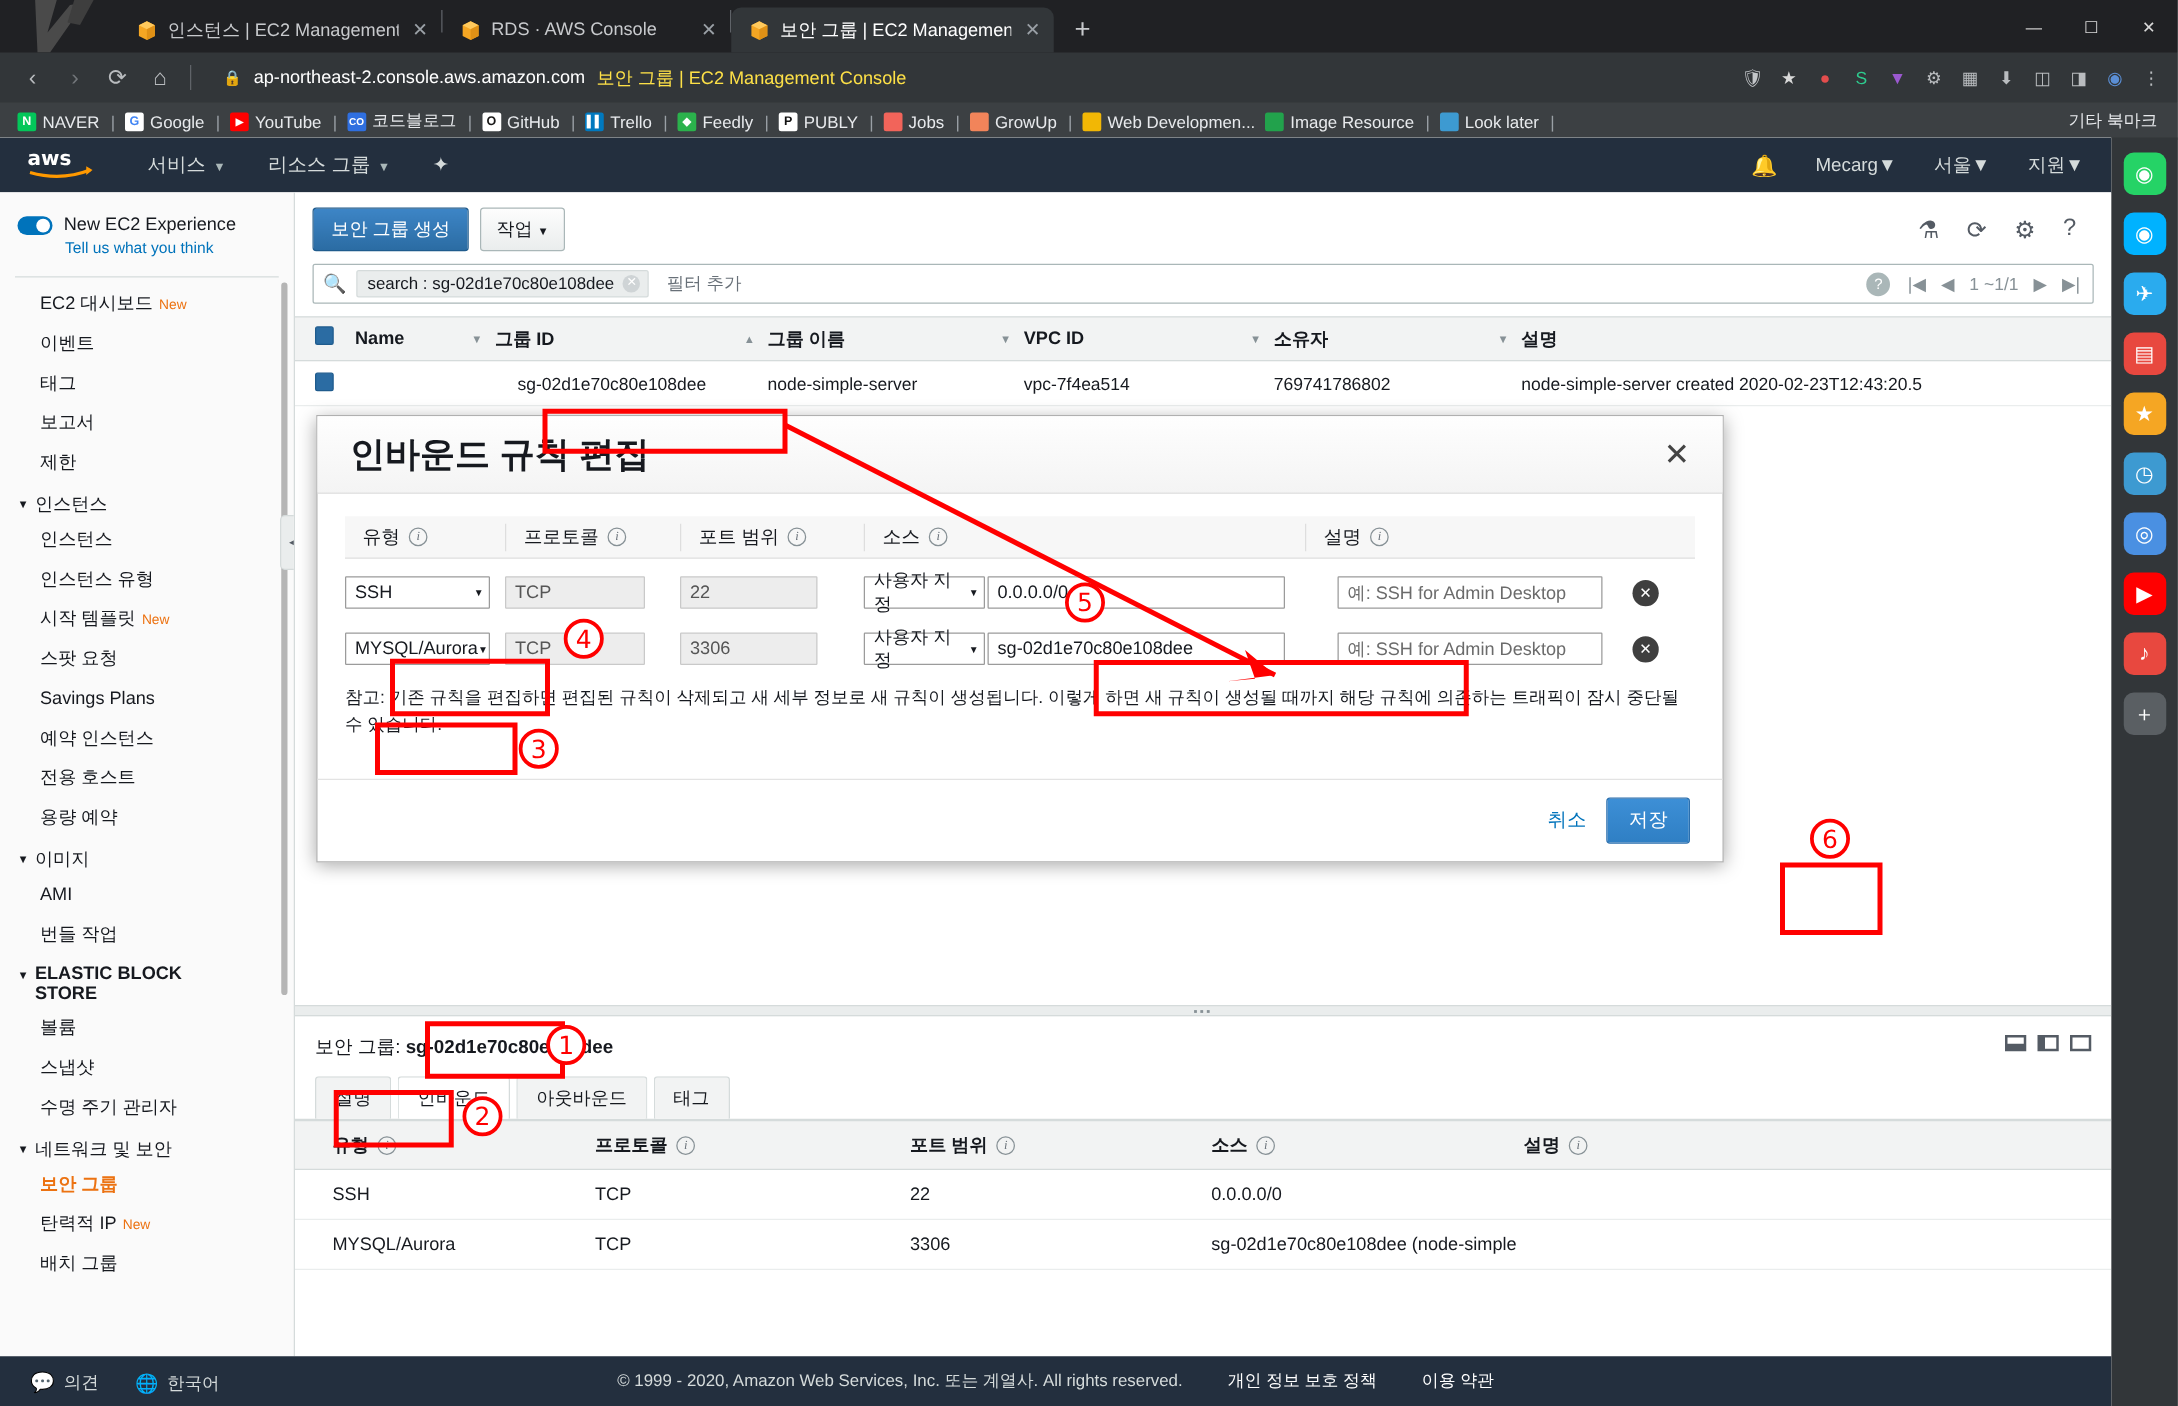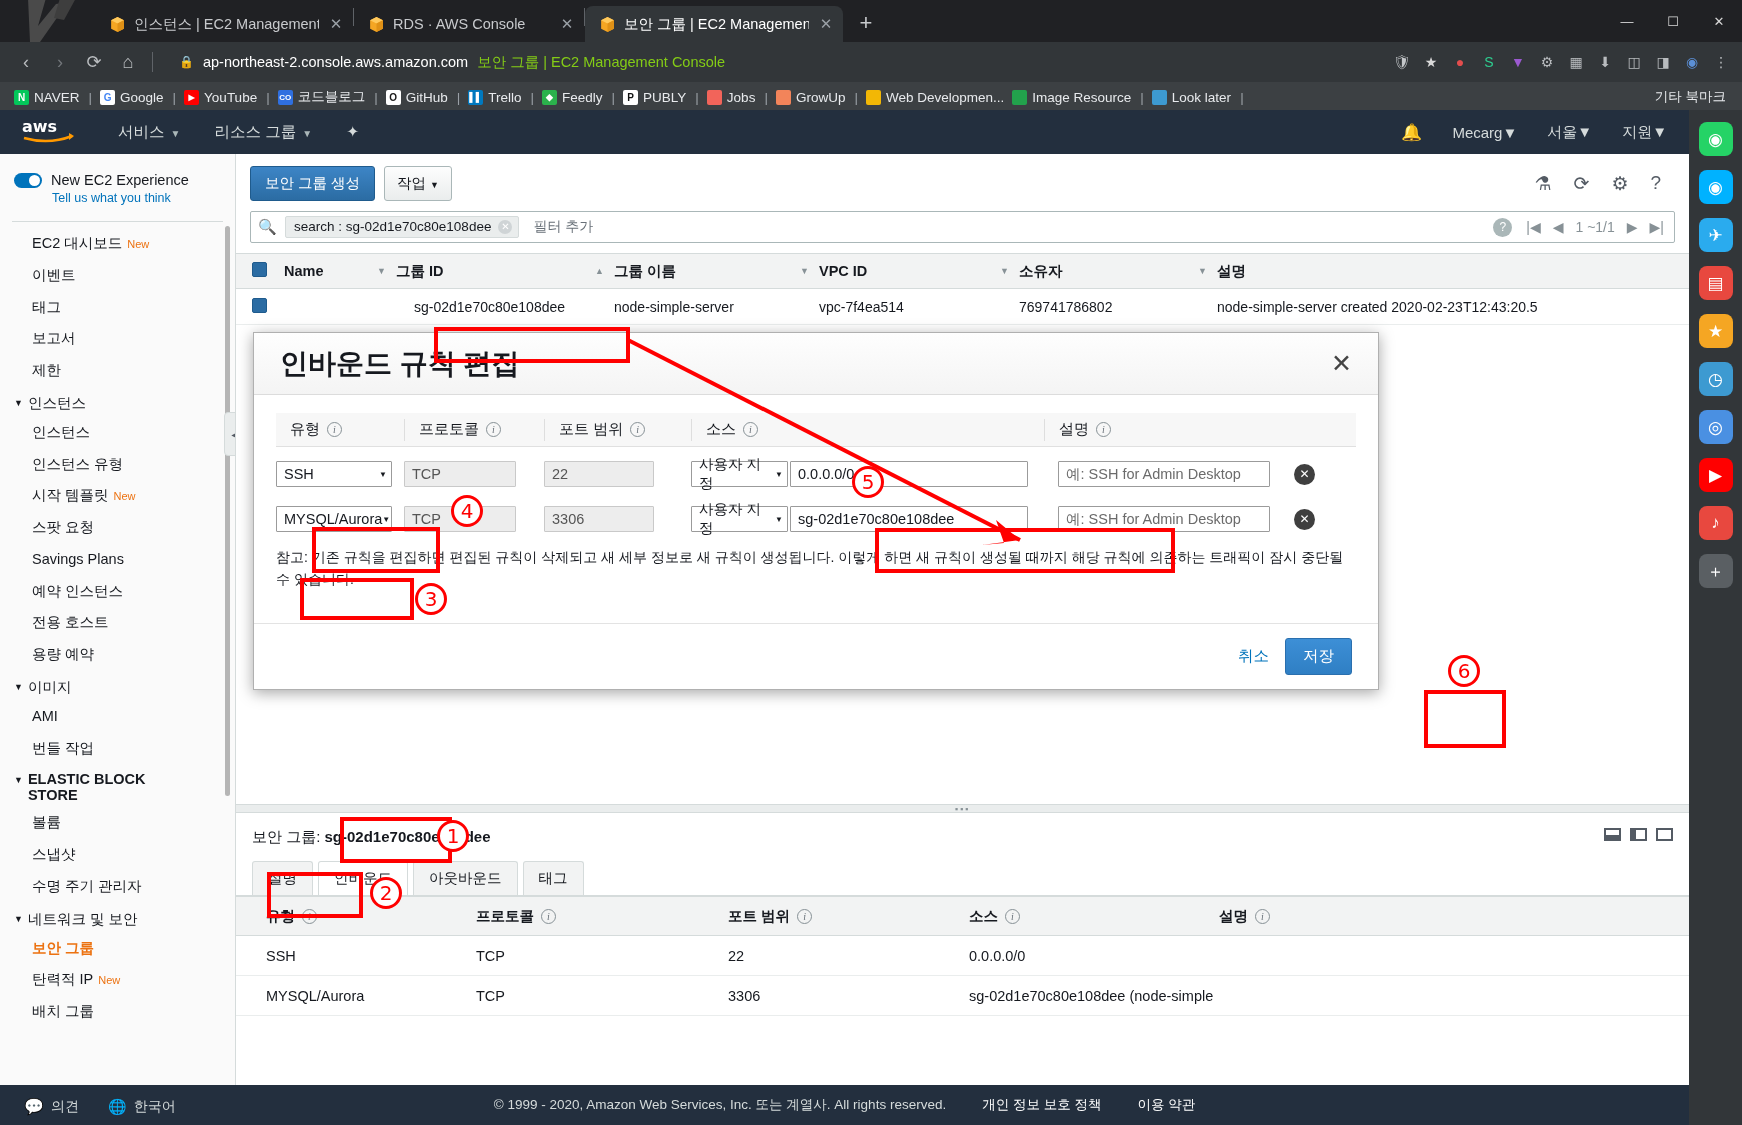--- a/index.html
+++ b/index.html
@@ -37,21 +37,21 @@
   .navbar { height:40px; background:#323639; display:flex; align-items:center; padding:0 10px; gap:2px; }
   .navbtn { width:32px; height:32px; display:flex; align-items:center; justify-content:center;
             color:#b9bcbf; font-size:18px; }
   .navbtn.dim { color:#72767a; }
   .omnibox {
     flex:1; height:28px; display:flex; align-items:center; gap:9px;
     padding:0 10px; color:#e8eaed; font-size:14.5px; margin:0 8px;
   }
   .omnibox .lock { font-size:12px; color:#c9cccf; }
   .omni-host { color:#ffffff; }
-  .omni-rest { color:#84cc16; }
+  .omni-rest { color:#fde047; }
   .navicons { display:flex; align-items:center; gap:7px; }
   .navicons span { width:22px; height:22px; display:flex; align-items:center; justify-content:center; font-size:14px; }
 
   .bookmarks { height:30px; background:#3c4043; display:flex; align-items:center;
                padding:0 10px; gap:0; color:#e8eaed; font-size:13.5px; white-space:nowrap; overflow:hidden; }
   .bm { display:flex; align-items:center; gap:5px; padding:0 4px; }
   .bm .bmi { width:15px; height:15px; border-radius:2px; display:inline-block; flex:none;
              font-size:10px; color:#fff; text-align:center; line-height:15px; font-weight:bold; }
   .bm .sep { color:#9aa0a6; margin-left:4px; }
   .bm-right { margin-left:auto; display:flex; align-items:center; gap:6px; padding-right:6px; }
@@ -185,21 +185,21 @@
   .mw2 { width:140px; flex:none; }
   .mw3 { width:147px; flex:none; }
   .mw4 { width:353px; flex:none; }
   .mw5 { flex:1; }
   .mrow { display:flex; align-items:center; height:36px; margin-top:9px; }
   .sel { height:26px; border:1px solid #9b9b9b; background:#fff; font-size:14.5px; color:#16191f;
          display:flex; align-items:center; padding:0 4px 0 7px; border-radius:1px; }
   .sel .ar { margin-left:auto; font-size:8px; }
   .inp { height:26px; border:1px solid #c9c9c9; background:#ededed; font-size:14.5px; color:#555;
          display:flex; align-items:center; padding:0 7px; border-radius:1px; }
-  .inp.w { background:#fff; color:#16191f; border-color:#9b9b9b; }
+  .inp.w { background:#fff; color:#16191f; border-color:#9b9b9b;margin-left:12px; }
   .inp.ph { color:#6b6b6b; }
   .delx { width:21px; height:21px; border-radius:50%; background:#3f3f3f; color:#fff; font-size:12px;
           display:flex; align-items:center; justify-content:center; }
   .addrule { border:1px solid #b5b5b5; background:linear-gradient(#fbfbfb,#ededed); font-size:14.5px;
              padding:6px 13px; color:#16191f; border-radius:2px; }
   .note { font-size:14px; color:#16191f; line-height:1.55; padding:0 22px; margin-top:10px; }
   .mfoot { position:absolute; left:0; right:0; bottom:0; height:66px; border-top:1px solid #e3e3e3;
            display:flex; align-items:center; justify-content:flex-end; padding-right:26px; gap:16px; }
   .cancel-link { color:#0073bb; font-size:15.5px; }
   .save-btn { background:linear-gradient(#3d8fd6,#2f7fc4); border:1px solid #2a6fae; color:#fff;

